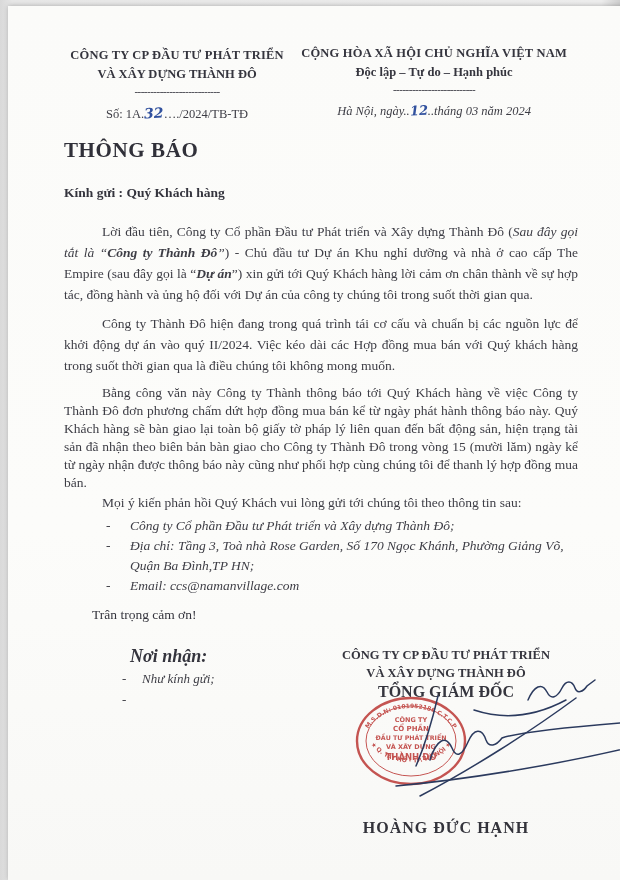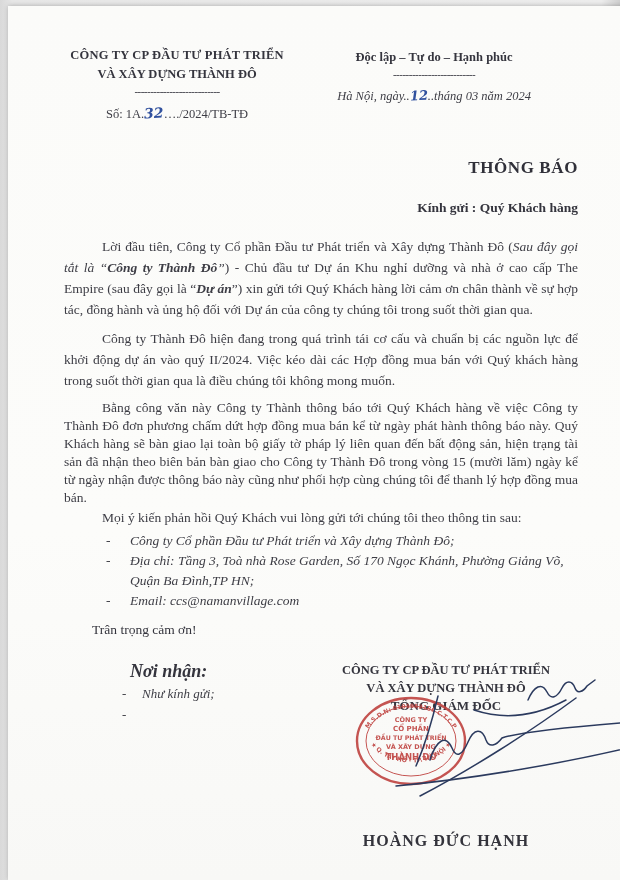--- a/index.html
+++ b/index.html
@@ -19,22 +19,22 @@
   .hdr{display:flex;width:100%;}
   .hdr-left{width:44%;text-align:center;padding-top:2px;}
   .hdr-right{width:56%;text-align:center;}
   .hdr-line1{font-weight:bold;font-size:12.5px;letter-spacing:.2px;color:#35353e;}
   .hdr-line2{font-weight:bold;font-size:12.5px;margin-top:4px;color:#35353e;}
   .divider{font-weight:bold;font-size:11px;letter-spacing:-.5px;line-height:10px;margin-top:4px;color:#4a4a52;white-space:nowrap;overflow:hidden;}
   .docnum{font-size:12.5px;margin-top:9px;color:#3d3d45;}
   .datum{font-size:12.5px;font-style:italic;margin-top:9px;color:#3d3d45;}
   .hand{color:#31519e;font-style:italic;font-weight:600;display:inline-block;transform:rotate(-3deg);font-size:14px;font-family:"DejaVu Serif",serif;}
   
-  .title{text-align:right;font-weight:bold;font-size:17px;letter-spacing:.6px;margin-top:36px;color:#303039;}
-  .salut{text-align:right;font-weight:bold;font-size:13.5px;margin-top:22px;color:#34343d;}
+  .title{text-align:left;font-weight:bold;font-size:21px;letter-spacing:.6px;margin-top:16px;color:#303039;}
+  .salut{text-align:left;font-weight:bold;font-size:13.5px;margin-top:22px;color:#34343d;}
   
   .para{font-size:13.5px;line-height:21px;text-align:justify;text-indent:38px;margin:0;}
   .p1{margin-top:20px;}
   .p2{margin-top:8px;}
   .p3{margin-top:8px;line-height:18px;}
   .p4{}
   .it{font-style:italic;}
   .bit{font-style:italic;font-weight:bold;}
   .blist{margin-top:3px;margin-left:42px;}
   .brow{display:flex;font-size:13.5px;line-height:20px;font-style:italic;}
@@ -42,41 +42,42 @@
   .btext{flex:1;padding-right:10px;}
   .closing{font-weight:normal;font-size:13.5px;margin-top:11px;text-indent:28px;color:#34343d;}
   
   .footer{display:flex;margin-top:23px;}
   .recip{margin-left:30px;width:250px;}
   .recip-title{font-weight:bold;font-style:italic;font-size:18px;color:#34343d;margin-left:36px;}
   .recip-row{display:flex;font-style:italic;font-size:13px;line-height:19px;margin-left:28px;margin-top:2px;}
   .recip-dash{width:20px;flex:0 0 20px;}
   .sigblock{margin-left:auto;width:300px;text-align:center;}
   .sig-co{font-weight:bold;font-size:12.5px;line-height:18px;color:#35353e;}
-  .sig-role{font-weight:bold;font-size:13px;margin-top:1px;color:#35353e;}
+  .sig-role{font-weight:bold;font-size:16px;margin-top:1px;color:#35353e;}
   .signer{font-weight:bold;font-size:16px;letter-spacing:1px;margin-top:118px;color:#33333b;}
   
   .seal-wrap{position:absolute;left:345px;top:688px;width:116px;height:94px;opacity:.9;}
   .ink-wrap{position:absolute;left:322px;top:664px;width:308px;height:140px;}
 </style>
 </head>
 <body>
 
 <div class="stage">
   <div class="paper">
     <div class="content">
 
       <div class="hdr">
         <div class="hdr-left">
           <div class="hdr-line1">CÔNG TY CP ĐẦU TƯ PHÁT TRIỂN</div>
           <div class="hdr-line2">VÀ XÂY DỰNG THÀNH ĐÔ</div>
           <div class="divider">---------------------------</div>
           <div class="docnum"><span>Số: 1A.</span><span class="hand">32</span><span>…./2024/TB-TĐ</span></div>
         </div>
         <div class="hdr-right">
+          <div class="hdr-line1">CỘNG HÒA XÃ HỘI CHỦ NGHĨA VIỆT NAM</div>
           <div class="hdr-line2">Độc lập – Tự do – Hạnh phúc</div>
           <div class="divider">--------------------------</div>
           <div class="datum"><span>Hà Nội, ngày..</span><span class="hand" style="font-size:13px">12</span><span>..tháng 03 năm 2024</span></div>
         </div>
       </div>
 
       <div class="title">THÔNG BÁO</div>
       <div class="salut">Kính gửi : Quý Khách hàng</div>
 
       <p class="para p1"><span>Lời đầu tiên, Công ty Cổ phần Đầu tư Phát triển và Xây dựng Thành Đô (</span><span class="it">Sau đây gọi tắt là “</span><span class="bit">Công ty Thành Đô</span><span class="it">”</span><span>) - Chủ đầu tư Dự án Khu nghỉ dưỡng và nhà ở cao cấp The Empire (sau đây gọi là “</span><span class="bit">Dự án</span><span>”) xin gửi tới Quý Khách hàng lời cảm ơn chân thành về sự hợp tác, đồng hành và ủng hộ đối với Dự án của công ty chúng tôi trong suốt thời gian qua.</span></p>

